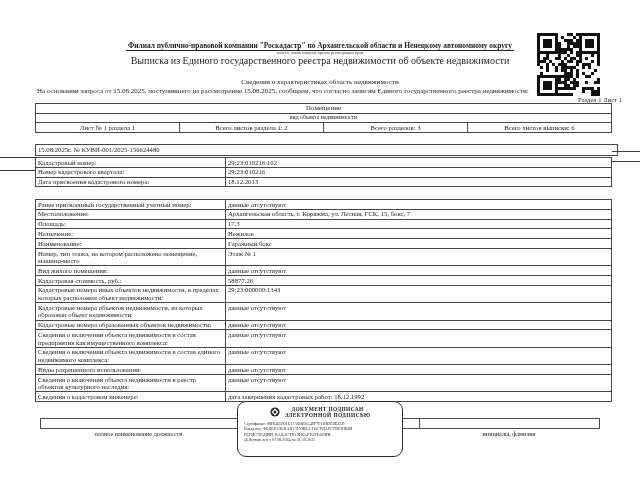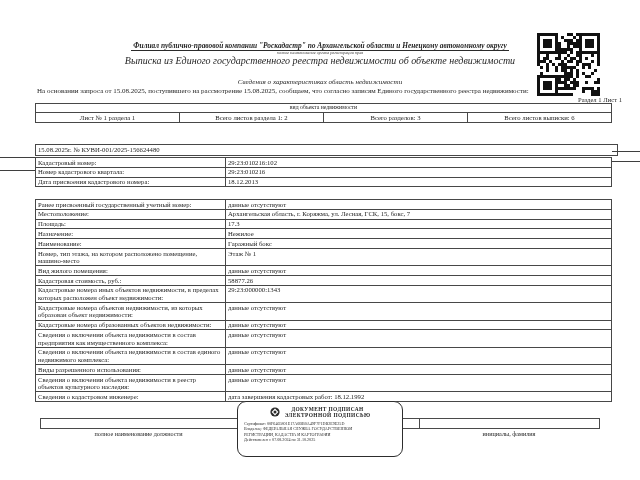--- a/index.html
+++ b/index.html
@@ -2,21 +2,21 @@
 <html><head>
 <meta charset="utf-8">
 <style>
   html,body{margin:0;padding:0;}
   body{
     width:640px;height:480px;position:relative;overflow:hidden;
     background:#ffffff;color:#1f1f1f;
     font-family:"Liberation Serif", serif;
   }
   .abs{position:absolute;}
-  .center{text-align:center;font-style:italic;}
+  .center{text-align:center;}
   
   .org-line{left:20px;top:41px;width:600px;font-size:7.4px;font-weight:bold;}
   .org-line span{border-bottom:0.8px solid #2a2a2a;padding:0 2px;}
   .org-caption{left:20px;top:50px;width:600px;font-size:4.3px;color:#444;}
   .doc-title{left:20px;top:55px;width:600px;font-size:10px;}
   .section-title{left:20px;top:78px;width:600px;font-size:7.1px;}
   .basis-line{left:37px;top:87px;width:576px;font-size:7px;}
   .razdel{right:18px;top:96px;font-size:6.6px;}
   
   .qr{left:537px;top:33px;width:63px;height:63px;background:#fff;}
@@ -303,20 +303,23 @@
     <i style="left: 33px; top: 60px; width: 3px; height: 3px;"></i>
     <i style="left: 54px; top: 60px; width: 3px; height: 3px;"></i>
     <i style="left: 57px; top: 60px; width: 3px; height: 3px;"></i>
     <i style="left: 60px; top: 60px; width: 3px; height: 3px;"></i>
   </div>
 
 <div class="abs head-tbl">
   <table>
     <tbody>
       <tr>
+          <td colspan="4" class="obj">Помещение</td>
+        </tr>
+      <tr>
           <td colspan="4" class="cap">вид объекта недвижимости</td>
         </tr>
       <tr>
         <td style="width:26%">Лист № 1 раздела 1</td>
         <td style="width:25%">Всего листов раздела 1: 2</td>
         <td style="width:25%">Всего разделов: 3</td>
         <td style="width:24%">Всего листов выписки: 6</td>
       </tr>
     </tbody>
   </table>

